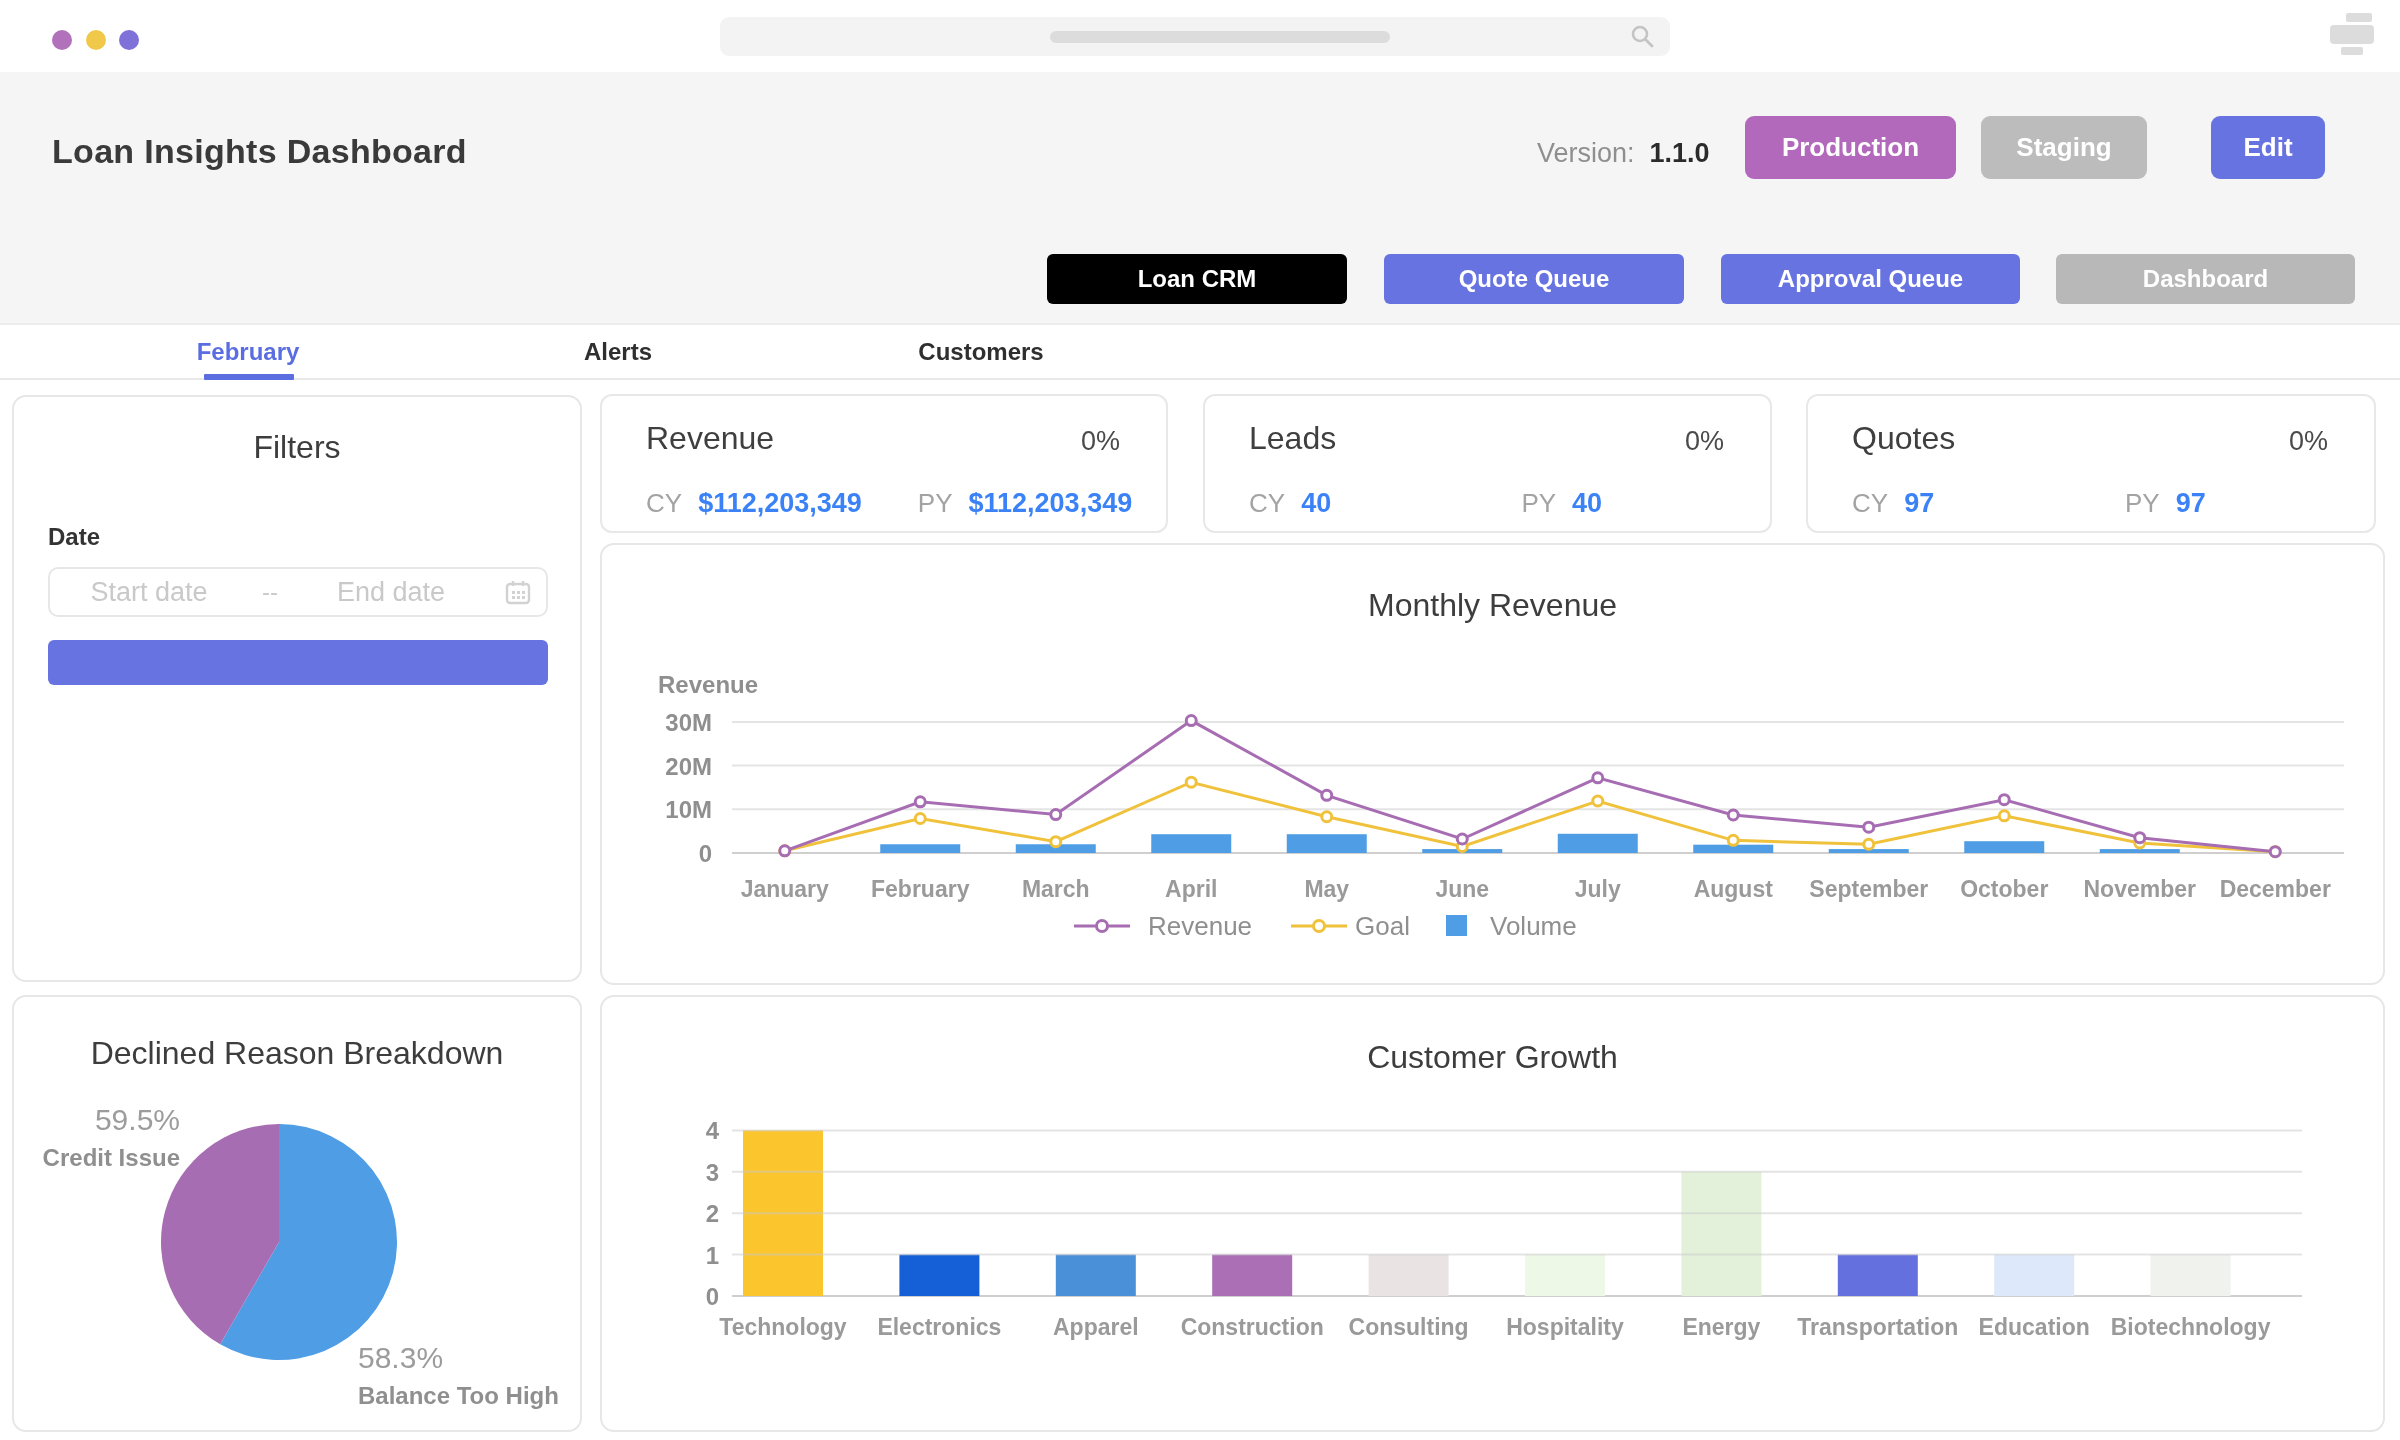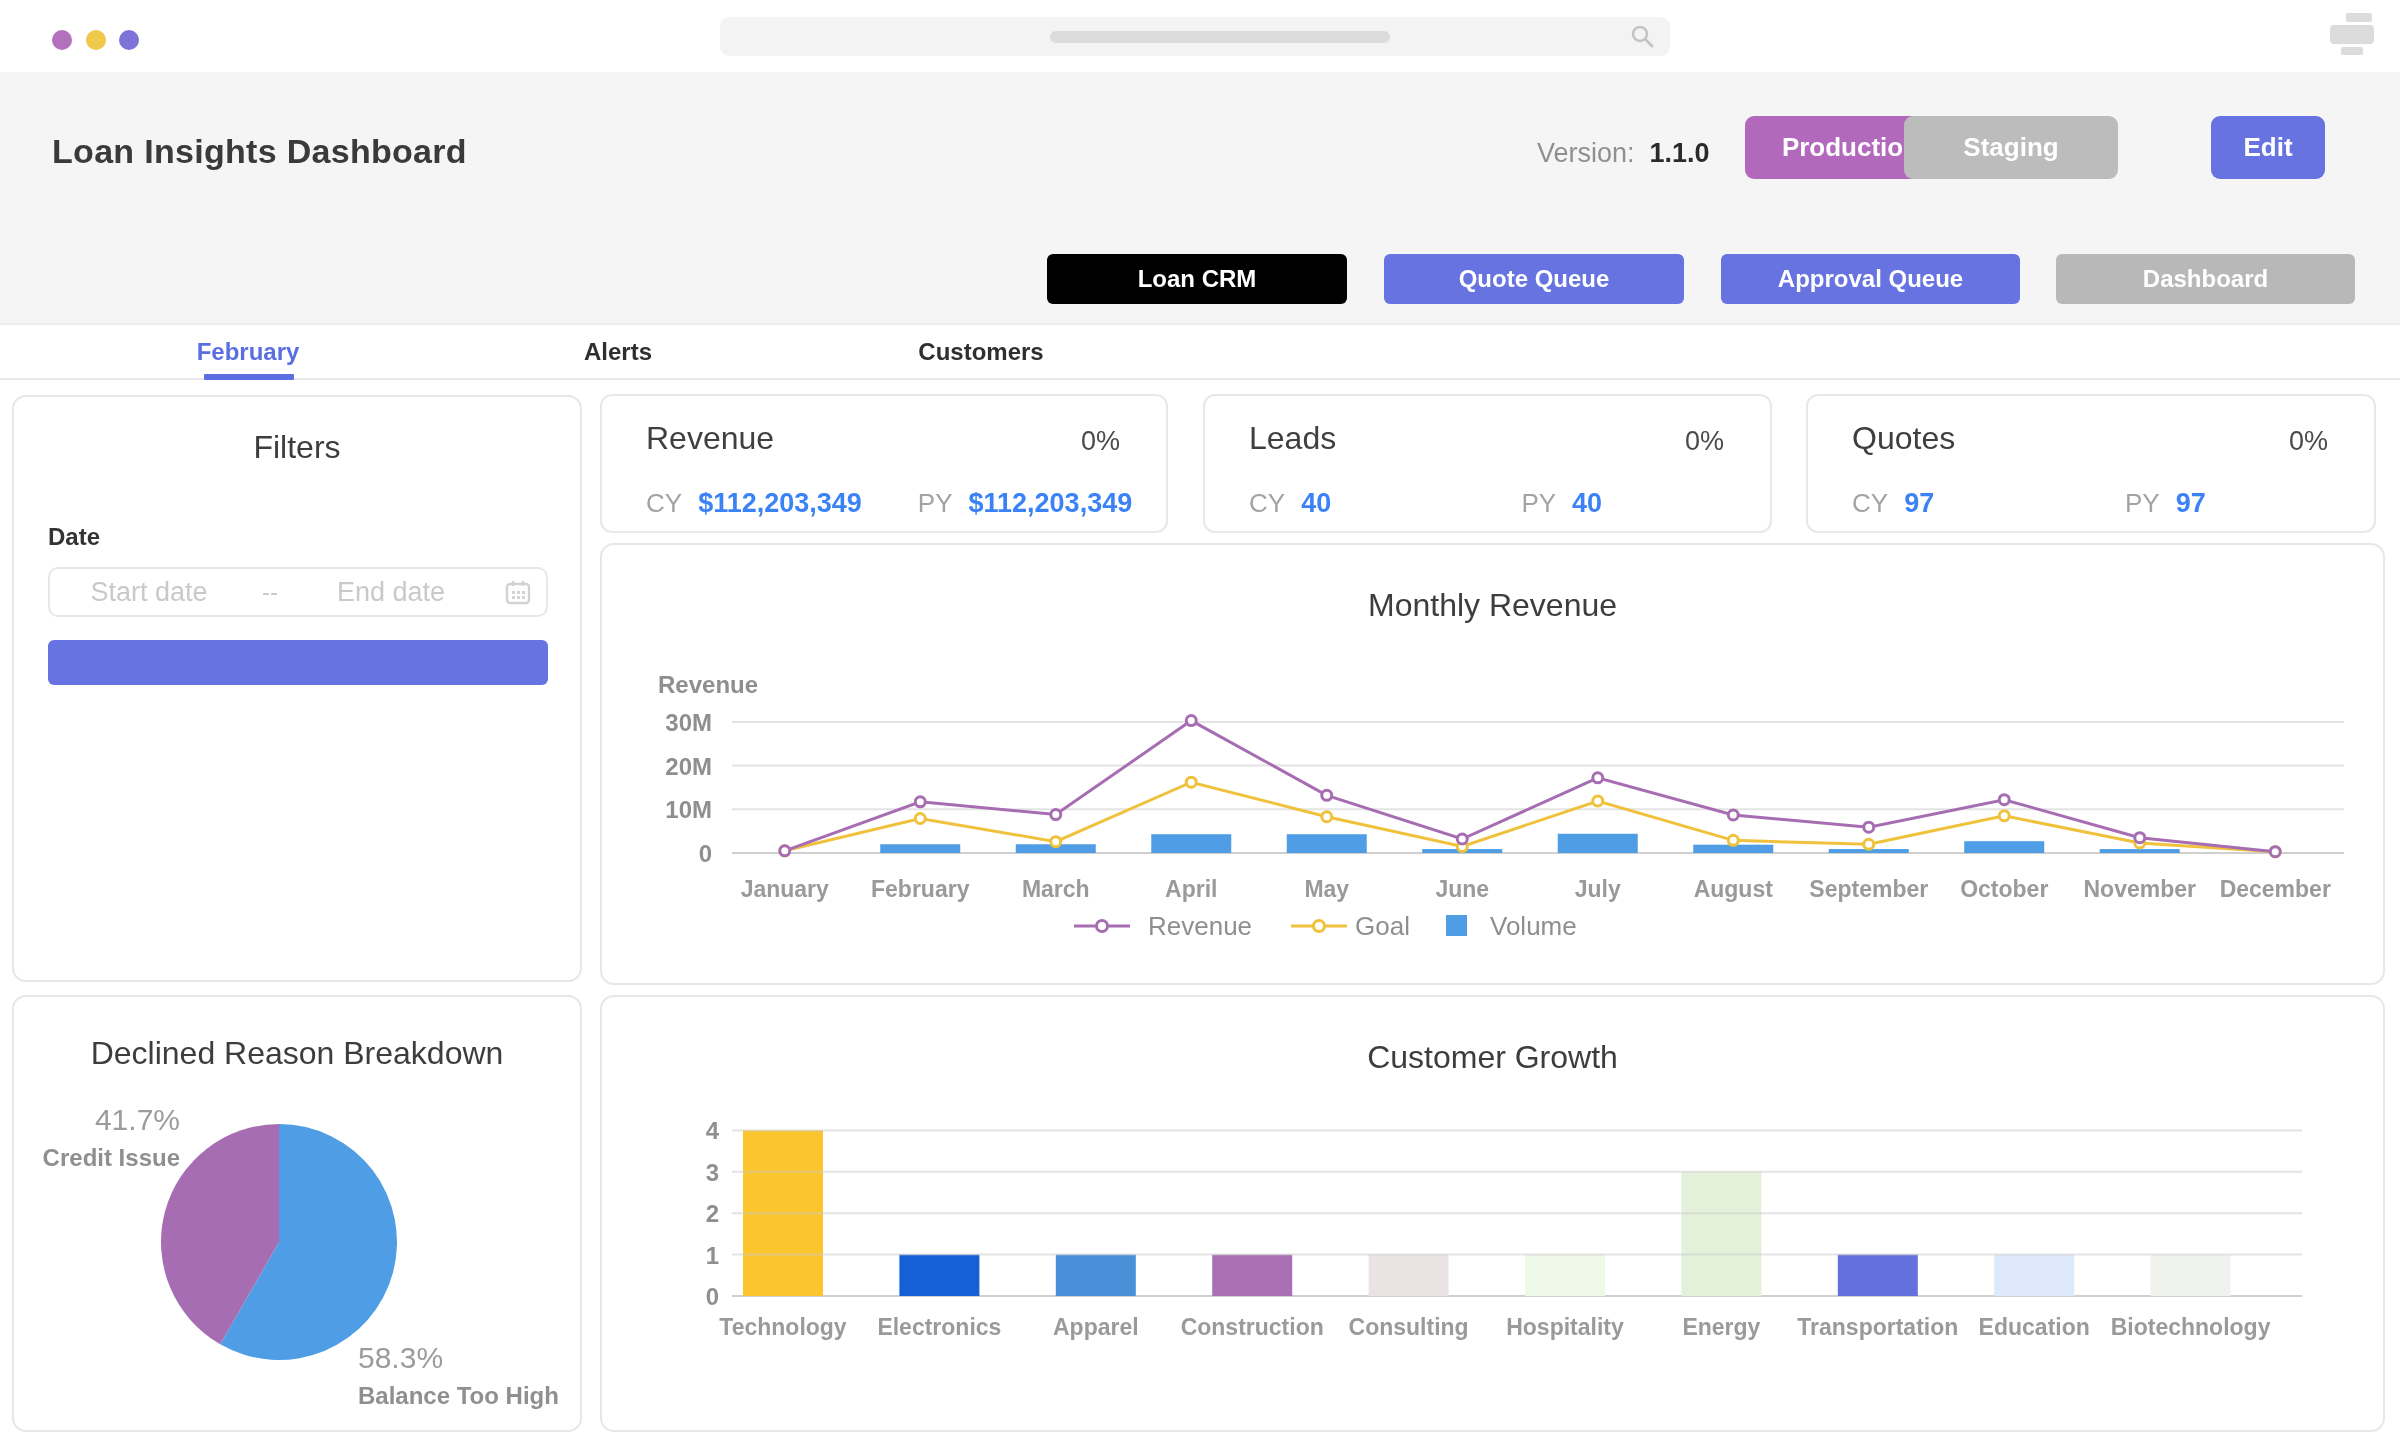--- a/index.html
+++ b/index.html
@@ -18,21 +18,21 @@
   .menu-icon .b3{width:22px;height:8px;background:#dcdcdc;border-radius:2px;margin-top:3px;margin-left:11px}
 
   
   .header-band{position:absolute;left:0;top:72px;width:2400px;height:251px;background:#f5f5f5}
   .page-title{position:absolute;left:52px;top:60px;font-size:34px;font-weight:700;color:#3a3a3a;letter-spacing:.3px}
   .version{position:absolute;left:1537px;top:66px;font-size:27px;color:#8f8f8f}
   .version b{color:#2b2b2b;font-weight:700;margin-left:15px}
   .btn{position:absolute;display:flex;align-items:center;justify-content:center;color:#fff;font-weight:700;border:none;cursor:pointer}
   .env{top:44px;height:63px;border-radius:9px;font-size:26px}
   #btn-env-0{left:1745px;width:211px}
-  #btn-env-1{left:1904px;width:214px}
+  #btn-env-1{left:1981px;width:166px}
   #btn-env-2{left:2211px;width:114px}
   .nav{top:182px;height:50px;border-radius:6px;font-size:24px}
   #btn-nav-0{left:1047px;width:300px}
   #btn-nav-1{left:1384px;width:300px}
   #btn-nav-2{left:1721px;width:299px}
   #btn-nav-3{left:2056px;width:299px}
 
   
   .tabbar{position:absolute;left:0;top:323px;width:2400px;height:57px;background:#fff;border-top:2px solid #ececec;border-bottom:2px solid #e9e9e9}
   .tab{position:absolute;top:0;height:100%;width:220px;display:flex;align-items:center;justify-content:center;font-size:24px;font-weight:700;color:#2f2f2f;cursor:pointer}
@@ -261,21 +261,21 @@
     </svg>
 </section>
 
 <section class="panel" id="panel-declined">
   <div class="chart-title pie-title">Declined Reason Breakdown</div>
   <svg class="chart-svg" id="pie-chart" width="566" height="433" viewBox="0 0 566 433">
       <path d="M 265 245 L 265 127 A 118 118 0 1 1 206.21415756994008 347.31434273740985 Z" fill="#4f9ee5"></path>
       <path d="M 265 245 L 206.21415756994008 347.31434273740985 A 118 118 0 0 1 265 127 Z" fill="#a76db2"></path>
     </svg>
   <div class="pie-note" id="pie-note-left">
-    <div class="pie-pct">41.7%</div>
+    <div class="pie-pct">59.5%</div>
     <div class="pie-lbl">Credit Issue</div>
   </div>
   <div class="pie-note" id="pie-note-right">
     <div class="pie-pct">58.3%</div>
     <div class="pie-lbl">Balance Too High</div>
   </div>
 </section>
 
 <section class="panel" id="panel-growth">
   <div class="chart-title">Customer Growth</div>

